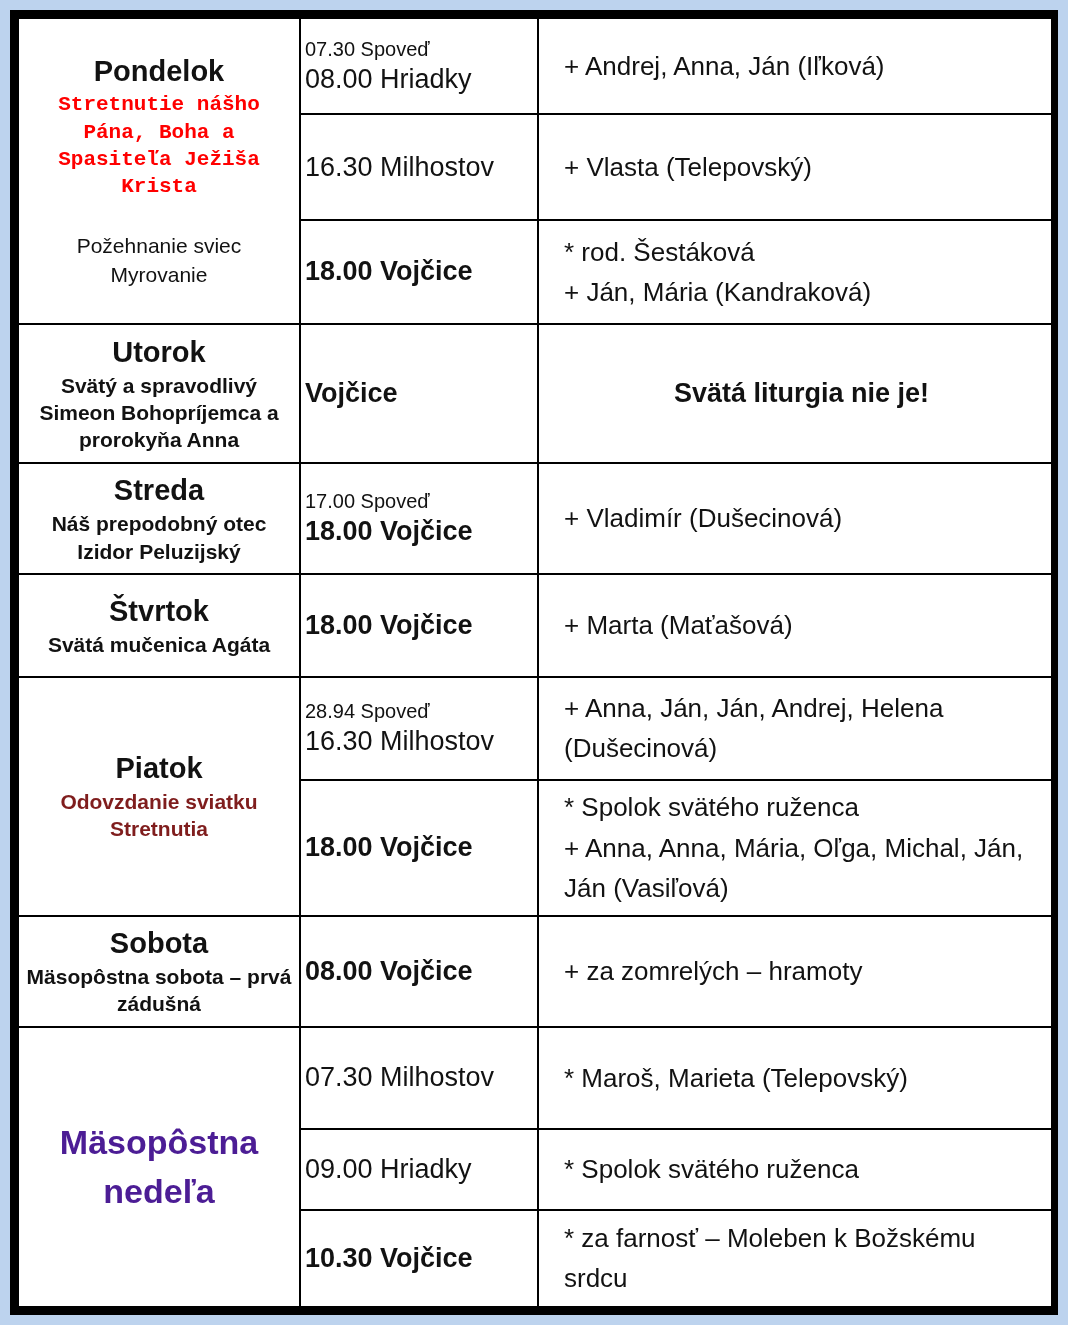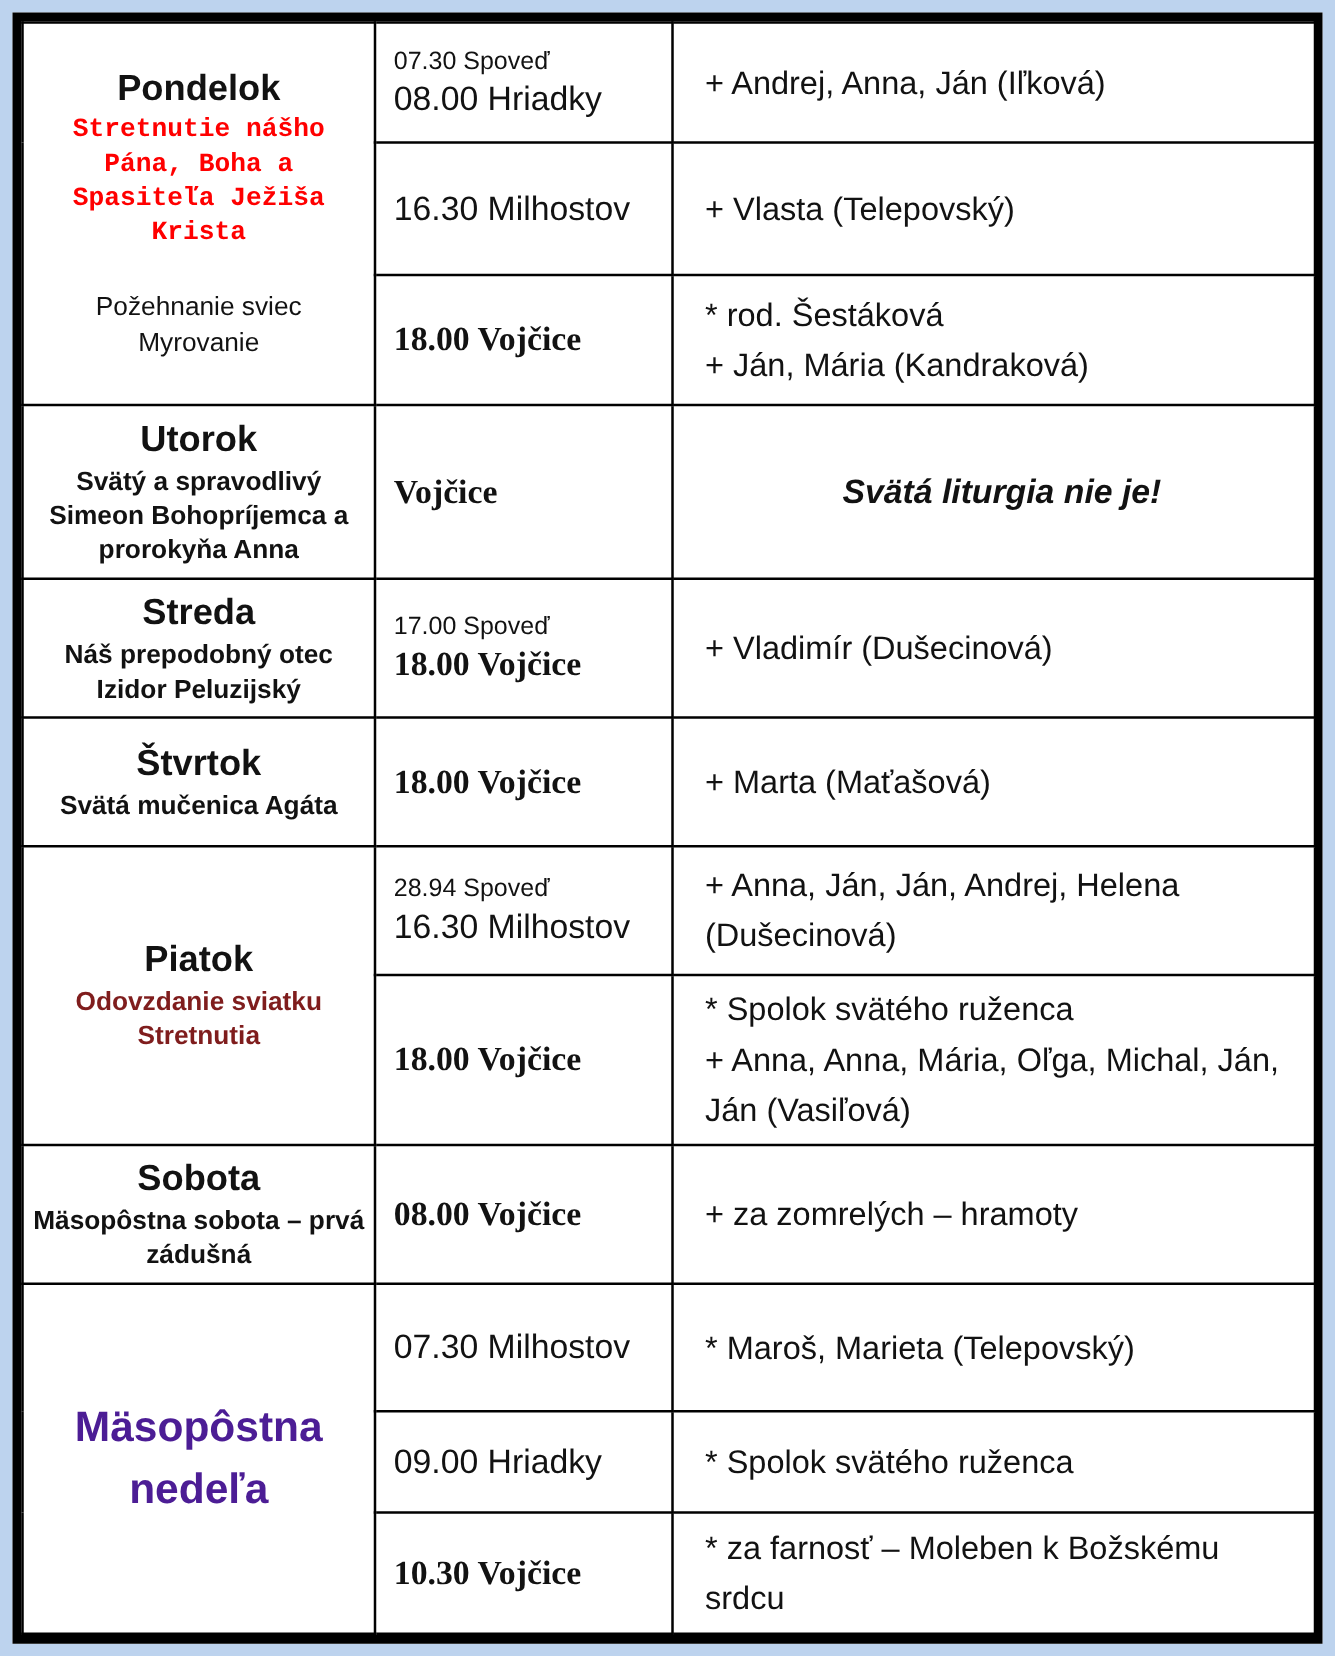--- a/index.html
+++ b/index.html
@@ -65,39 +65,38 @@
   .day-notes { margin-top: 32px; }
   .text-red   { color: #FF0000; font-family: Liberation Mono, monospace; }
   .text-green { color: #7f1d1d; }
   .sunday-title {
     font-size: 34px;
     font-weight: bold;
     color: #4c1d95;
     line-height: 1.45;
     text-align: center;
   }
-  .time-cell { padding-left: 14px; }
+  .time-cell { padding-left: 4px; }
   .confession-line {
     font-size: 20px;
     line-height: 1.3;
   }
   .time-line {
     font-size: 27px;
     line-height: 1.3;
   }
-  .time-bold { font-weight: bold; font-family: Liberation Serif, serif; }
+  .time-bold { font-weight: bold; }
   .int-cell { padding-left: 25px; }
   .int-line {
     font-size: 26px;
     line-height: 1.55;
   }
   .no-liturgy {
     font-size: 27px;
     font-weight: bold;
-    font-style: italic;
     text-align: center;
   }
 </style>
 </head>
 <body>
 
 <div class="table-wrap">
   <table class="schedule">
     <colgroup>
       <col class="c-day">

